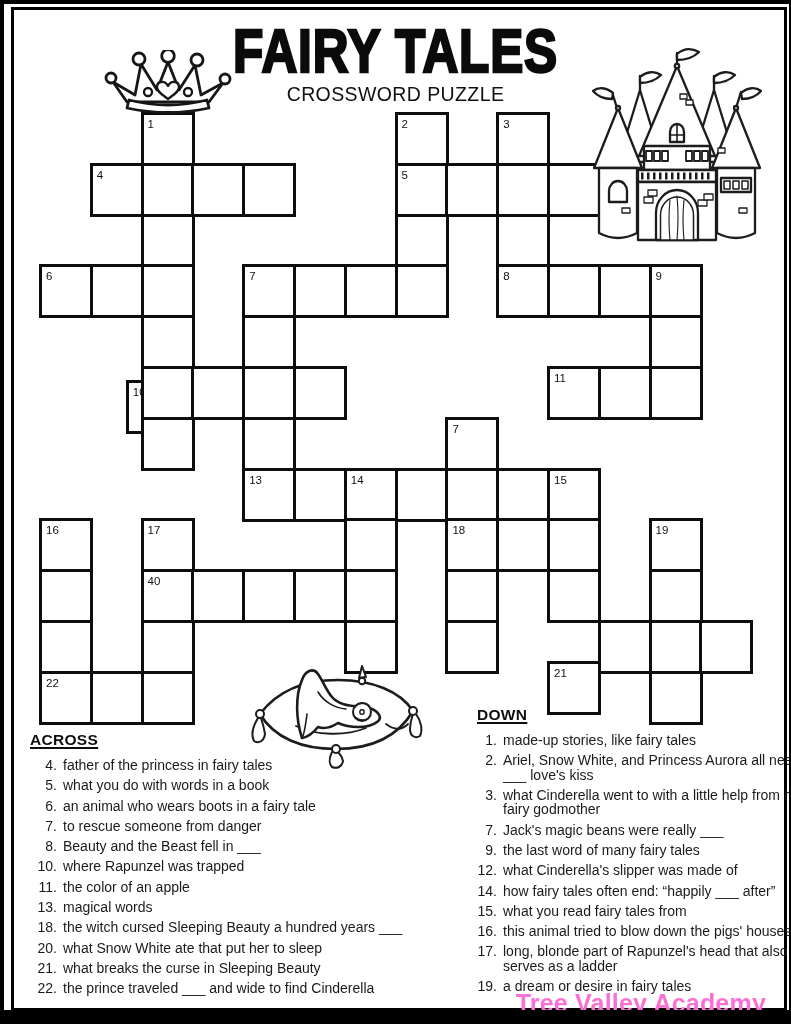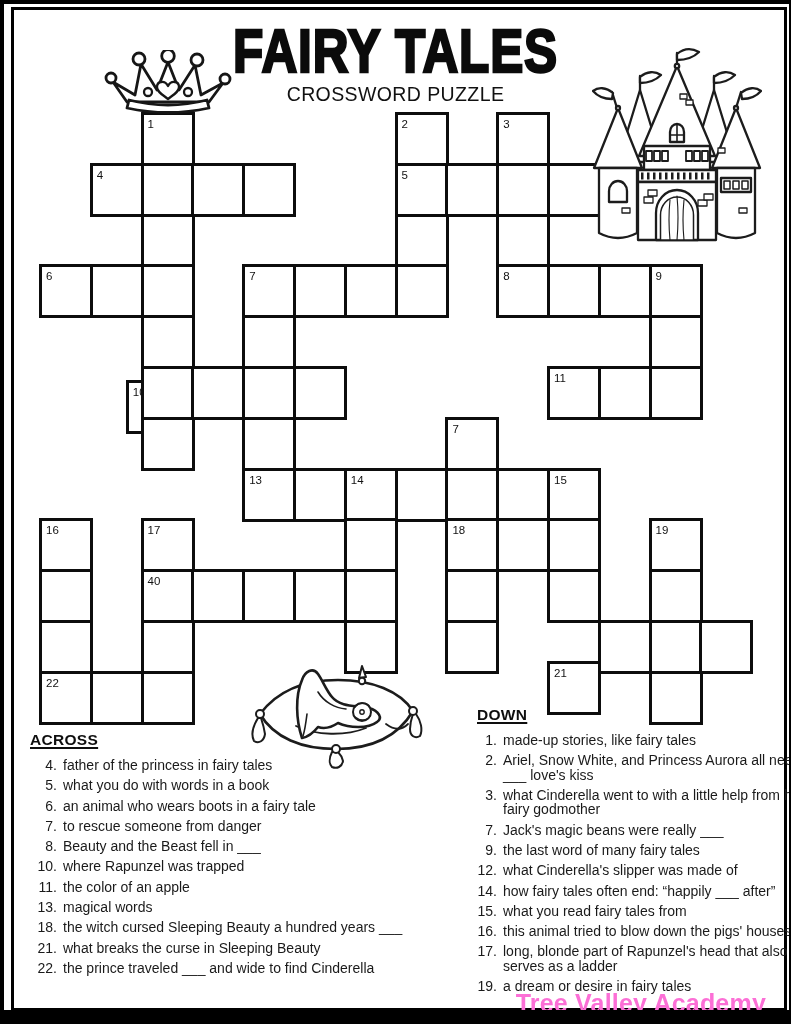--- a/index.html
+++ b/index.html
@@ -306,20 +306,24 @@
         </div>
         <div class="clue">
           <span class="cnum">13.</span>
           <span class="ctext">magical words</span>
         </div>
         <div class="clue">
           <span class="cnum">18.</span>
           <span class="ctext">the witch cursed Sleeping Beauty a hundred years ___</span>
         </div>
         <div class="clue">
+          <span class="cnum">20.</span>
+          <span class="ctext">what Snow White ate that put her to sleep</span>
+        </div>
+        <div class="clue">
           <span class="cnum">21.</span>
           <span class="ctext">what breaks the curse in Sleeping Beauty</span>
         </div>
         <div class="clue">
           <span class="cnum">22.</span>
           <span class="ctext">the prince traveled ___ and wide to find Cinderella</span>
         </div>
       </div>
   </div>
   <div class="clues" id="down">

